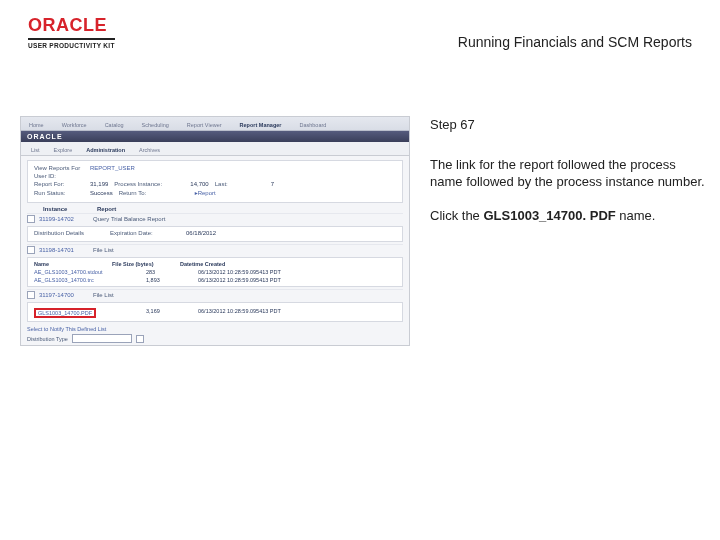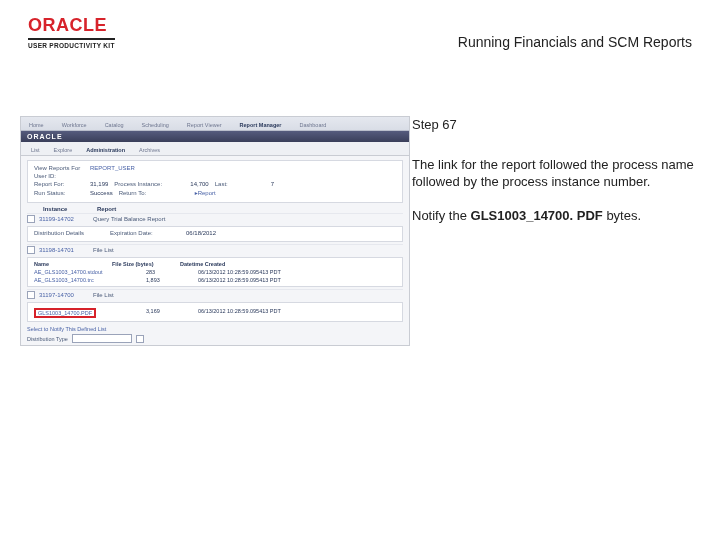--- a/index.html
+++ b/index.html
@@ -46,21 +46,21 @@
     color: #222;
     font-weight: 400;
     text-align: right;
     flex: 1;
     margin-top: 20px;
   }
 
   
   .content {
     display: flex;
-    gap: 2px;
+    gap: 20px;
     padding: 60px 12px 0 20px;
   }
 
   
   .app-panel {
     width: 390px;
     height: 230px;
     background: #f4f5f8;
     border: 1px solid #c9ccd3;
     font-size: 6px;
@@ -315,17 +315,17 @@
         <span class="chk"></span>
       </div>
 
     </div>
   </div>
 
   <div class="instructions">
     <p class="step">Step 67</p>
     <p>The link for the report followed the process name followed by the process instance number.</p>
     <p>
-      <span>Notify the </span><span class="bold">GLS1003_14700. PDF</span><span> bytes.</span>
+      <span>Click the </span><span class="bold">GLS1003_14700. PDF</span><span> name.</span>
     </p>
   </div>
 
 </div>
 
 </body></html>

